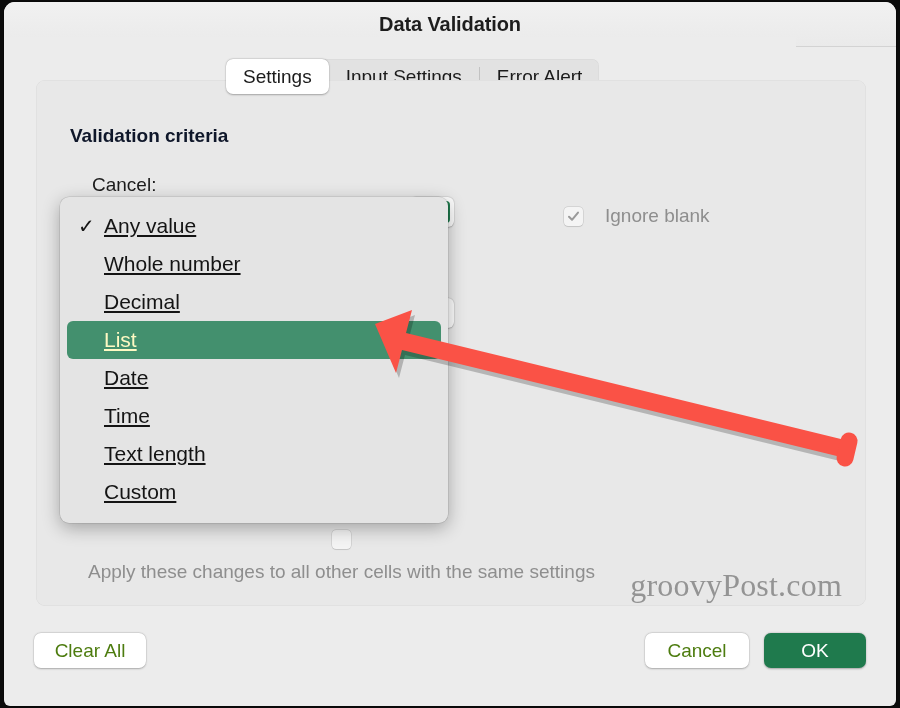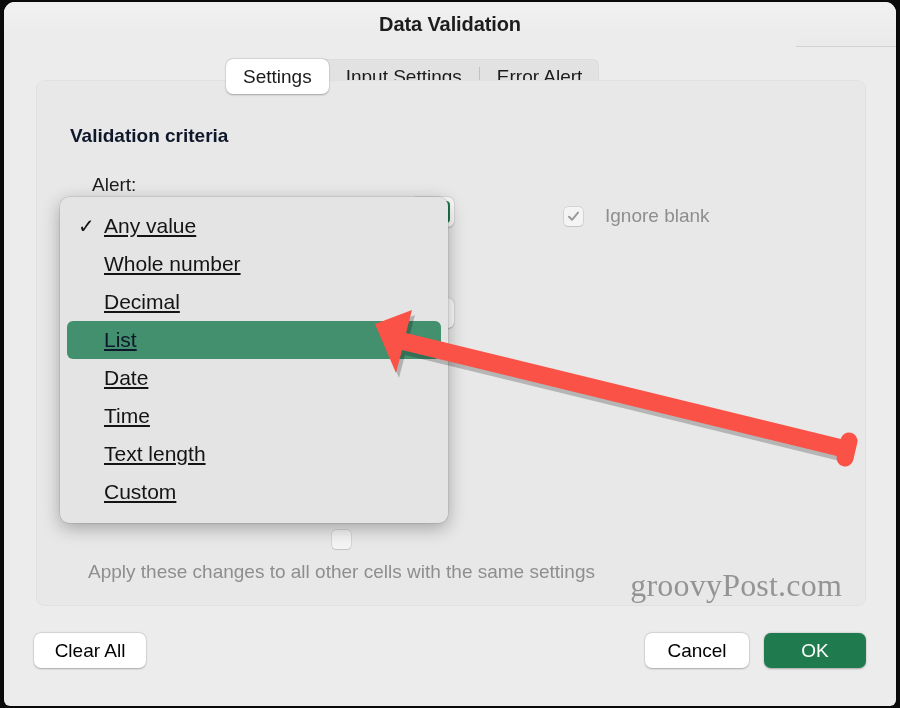--- a/index.html
+++ b/index.html
@@ -195,21 +195,21 @@
     position: absolute;
     left: 18px;
     width: 20px;
     font-size: 20px;
     color: #141414;
     line-height: 1;
   }
   .menu-item .mlabel { padding-left: 26px; text-decoration: underline; }
   .menu-item.selected {
     background: #43906e;
-    color: #0f172a;
+    color: #fef9c3;
     border-radius: 6px;
     margin: 0 7px;
     padding-left: 11px;
   }
   .menu-item.selected .mlabel { padding-left: 26px; }
 
   
   #arrow {
     position: absolute;
     left: 0; top: 0;
@@ -223,21 +223,21 @@
     position: absolute;
     left: 0; top: 575px;
     width: 892px; height: 84px;
   }
   .btn {
     position: absolute;
     height: 35px;
     border-radius: 7px;
     display: flex; align-items: center; justify-content: center;
     font-size: 19px;
-    color: #000000;
+    color: #4d7c0f;
     background: #ffffff;
     box-shadow: 0 0.5px 2px rgba(0,0,0,0.26), 0 0 0 0.5px rgba(0,0,0,0.07);
     cursor: default;
     padding: 0 14px;
   }
   #btn-clear  { left: 30px;  top: 21px; min-width: 112px; }
   #btn-cancel { left: 641px; top: 21px; min-width: 104px; }
   #btn-ok {
     left: 760px; top: 21px; min-width: 102px;
     background: #1f7a4d;
@@ -266,21 +266,21 @@
       <div class="tab-sep"></div>
       <div class="tab">
         <span>Error Alert</span>
       </div>
     </div>
 
     <div id="panel">
 
       <div id="criteria-heading">Validation criteria</div>
 
-      <div id="allow-label">Alert:</div>
+      <div id="allow-label">Cancel:</div>
 
       <div class="popup-btn" id="allow-popup">
         <span class="popup-chevron accent">
           <svg width="14" height="14" viewBox="0 0 14 14" aria-hidden="true">
             <path d="M3.6 5.2 L7 8.6 L10.4 5.2" fill="none" stroke="#ffffff" stroke-width="1.9" stroke-linecap="round" stroke-linejoin="round"></path>
           </svg>
         </span>
       </div>
 
       <div class="popup-btn" id="data-popup">

